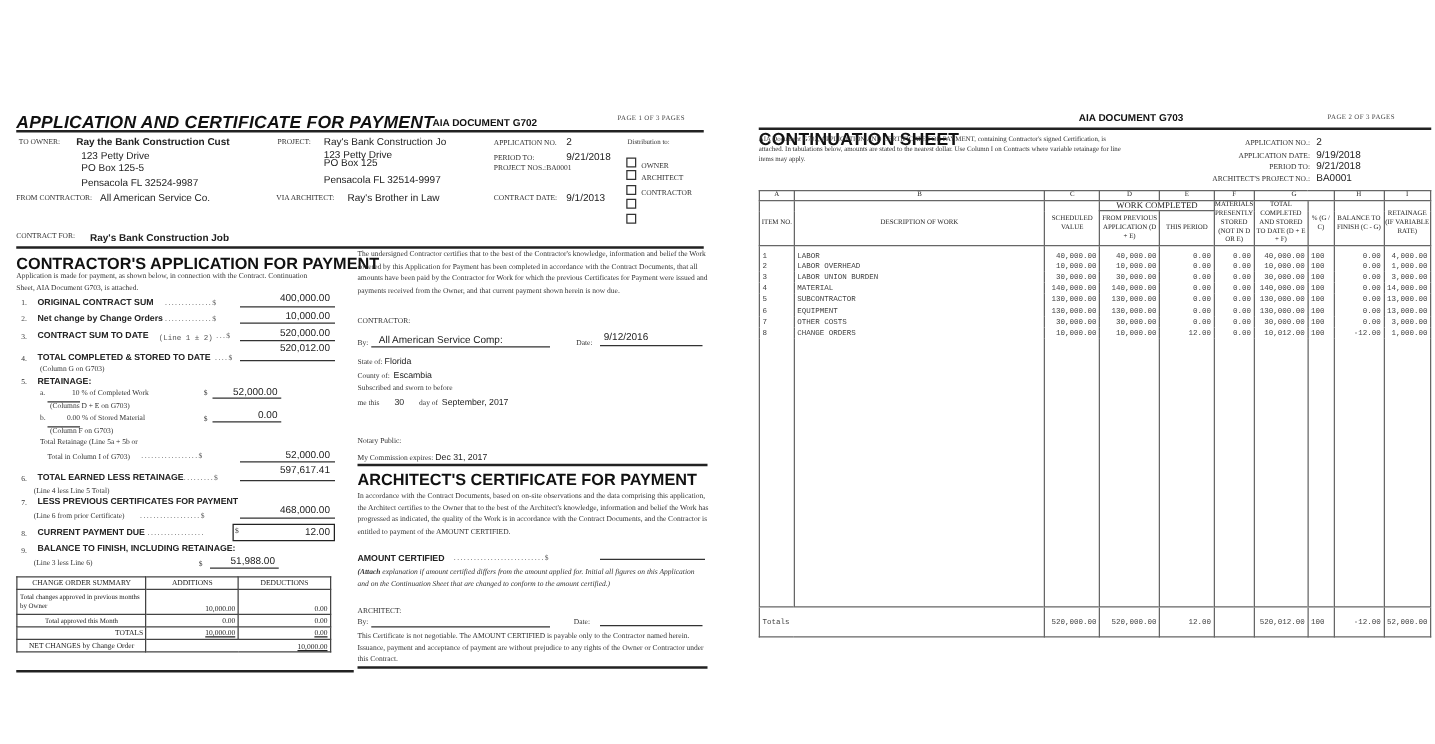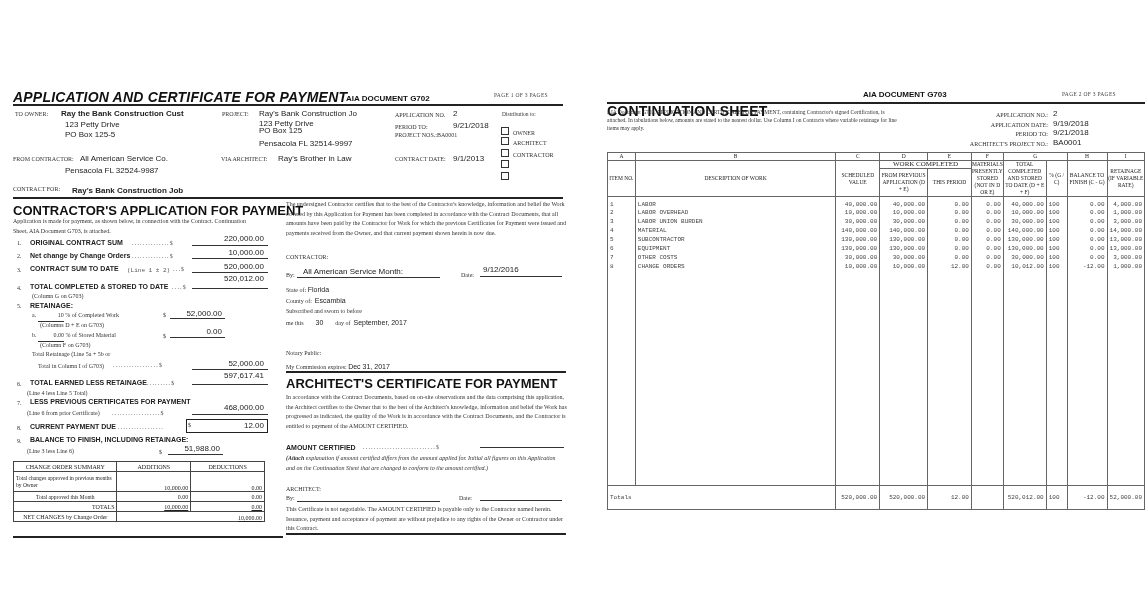--- a/index.html
+++ b/index.html
@@ -38,21 +38,21 @@
 
   <div class="abs title" style="left:13px;top:89px;font-style:italic;">APPLICATION AND CERTIFICATE FOR PAYMENT</div>
   <div class="abs docid" style="left:346px;top:94px;text-align:center;">AIA DOCUMENT G702</div>
   <div class="abs pg" style="left:494px;top:92px;">PAGE 1 OF  3  PAGES</div>
   <div class="rule" style="left:13px;top:104px;width:550px;"></div>
 
   <div class="abs lbl" style="left:15px;top:111px;">TO OWNER:</div>
   <div class="abs val" style="left:61px;top:109px;font-weight:bold;">Ray the Bank Construction Cust</div>
   <div class="abs val" style="left:65px;top:120px;">123 Petty Drive</div>
   <div class="abs val" style="left:65px;top:130px;">PO Box 125-5</div>
-  <div class="abs val" style="left:65px;top:142px;margin-top:24px;">Pensacola FL 32524-9987</div>
+  <div class="abs val" style="left:65px;top:142px;">Pensacola FL 32524-9987</div>
   <div class="abs lbl" style="left:13px;top:156px;">FROM CONTRACTOR:</div>
   <div class="abs val" style="left:80px;top:154px;">All American Service Co.</div>
 
   <div class="abs lbl" style="left:222px;top:111px;">PROJECT:</div>
   <div class="abs val" style="left:259px;top:109px;">Ray's Bank Construction Jo</div>
   <div class="abs val" style="left:259px;top:119px;">123 Petty Drive</div>
   <div class="abs val" style="left:259px;top:114px;margin-top:12px;">PO Box 125</div>
   <div class="abs val" style="left:259px;top:139px;">Pensacola FL 32514-9997</div>
   <div class="abs lbl" style="left:221px;top:156px;">VIA ARCHITECT:</div>
   <div class="abs val" style="left:278px;top:154px;">Ray's Brother in Law</div>
@@ -75,21 +75,21 @@
   <div class="abs lbl" style="left:13px;top:186px;">CONTRACT FOR:</div>
   <div class="abs val" style="left:72px;top:186px;font-weight:bold;">Ray's Bank Construction Job</div>
   <div class="rule" style="left:13px;top:197px;width:550px;"></div>
 
   <div class="abs subtitle" style="left:13px;top:203px;">CONTRACTOR'S APPLICATION FOR PAYMENT</div>
   <div class="abs small" style="left:13px;top:217px;width:245px;">Application is made for payment, as shown below, in connection with the Contract. Continuation Sheet, AIA Document G703, is attached.</div>
 
   <div class="abs small" style="left:17px;top:239px;">1.</div>
   <div class="abs bold-s" style="left:30px;top:239px;">ORIGINAL CONTRACT SUM</div>
   <div class="abs dots" style="left:132px;top:240px;">..............$</div>
-  <div class="abs val num" style="left:190px;top:234px;width:74px;">220,000.00</div>
+  <div class="abs val num" style="left:190px;top:234px;width:74px;">400,000.00</div>
   <div class="hline" style="left:192px;top:245px;width:76px;"></div>
 
   <div class="abs small" style="left:17px;top:252px;">2.</div>
   <div class="abs bold-s" style="left:30px;top:252px;">Net change by Change Orders</div>
   <div class="abs dots" style="left:132px;top:253px;">..............$</div>
   <div class="abs val num" style="left:190px;top:248px;width:74px;">10,000.00</div>
   <div class="hline" style="left:192px;top:258px;width:76px;"></div>
 
   <div class="abs small" style="left:17px;top:266px;">3.</div>
   <div class="abs bold-s" style="left:30px;top:265px;">CONTRACT SUM TO DATE</div>
@@ -178,21 +178,21 @@
       <td style="text-align:center;">NET CHANGES by Change Order</td>
       <td colspan="2" class="num" style="text-decoration:underline;vertical-align:bottom;">10,000.00</td>
     </tr>
   </tbody>
     </table>
   <div class="rule" style="left:13px;top:536px;width:270px;"></div>
 
   <div class="abs small" style="left:286px;top:200px;width:282px;">The undersigned Contractor certifies that to the best of the Contractor's knowledge, information and belief the Work covered by this Application for Payment has been completed in accordance with the Contract Documents, that all amounts have been paid by the Contractor for Work for which the previous Certificates for Payment were issued and payments received from the Owner, and that current payment shown herein is now due.</div>
   <div class="abs small" style="left:286px;top:253px;">CONTRACTOR:</div>
   <div class="abs small" style="left:286px;top:271px;">By:</div>
-  <div class="abs val" style="left:303px;top:267px;">All American Service Month:</div>
+  <div class="abs val" style="left:303px;top:267px;">All American Service Comp:</div>
   <div class="hline" style="left:297px;top:277px;width:143px;"></div>
   <div class="abs small" style="left:461px;top:271px;">Date:</div>
   <div class="abs val" style="left:483px;top:265px;">9/12/2016</div>
   <div class="hline" style="left:480px;top:276px;width:82px;"></div>
   <div class="abs small" style="left:286px;top:285px;"><span>State of:</span> <span class="val" style="font-size:7px;">Florida</span></div>
   <div class="abs small" style="left:286px;top:296px;"><span>County of:</span> &nbsp;<span class="val" style="font-size:7px;">Escambia</span></div>
   <div class="abs small" style="left:286px;top:307px;">Subscribed and sworn to before</div>
   <div class="abs small" style="left:286px;top:318px;"><span>me this</span><span style="display:inline-block;width:12px;"></span><span class="val" style="font-size:7px;">30</span><span style="display:inline-block;width:12px;"></span><span>day of</span> &nbsp;<span class="val" style="font-size:7px;">September, 2017</span></div>
   <div class="abs small" style="left:286px;top:349px;">Notary Public:</div>
   <div class="abs small" style="left:286px;top:362px;"><span>My Commission expires:</span> <span class="val" style="font-size:7px;">Dec 31, 2017</span></div>

